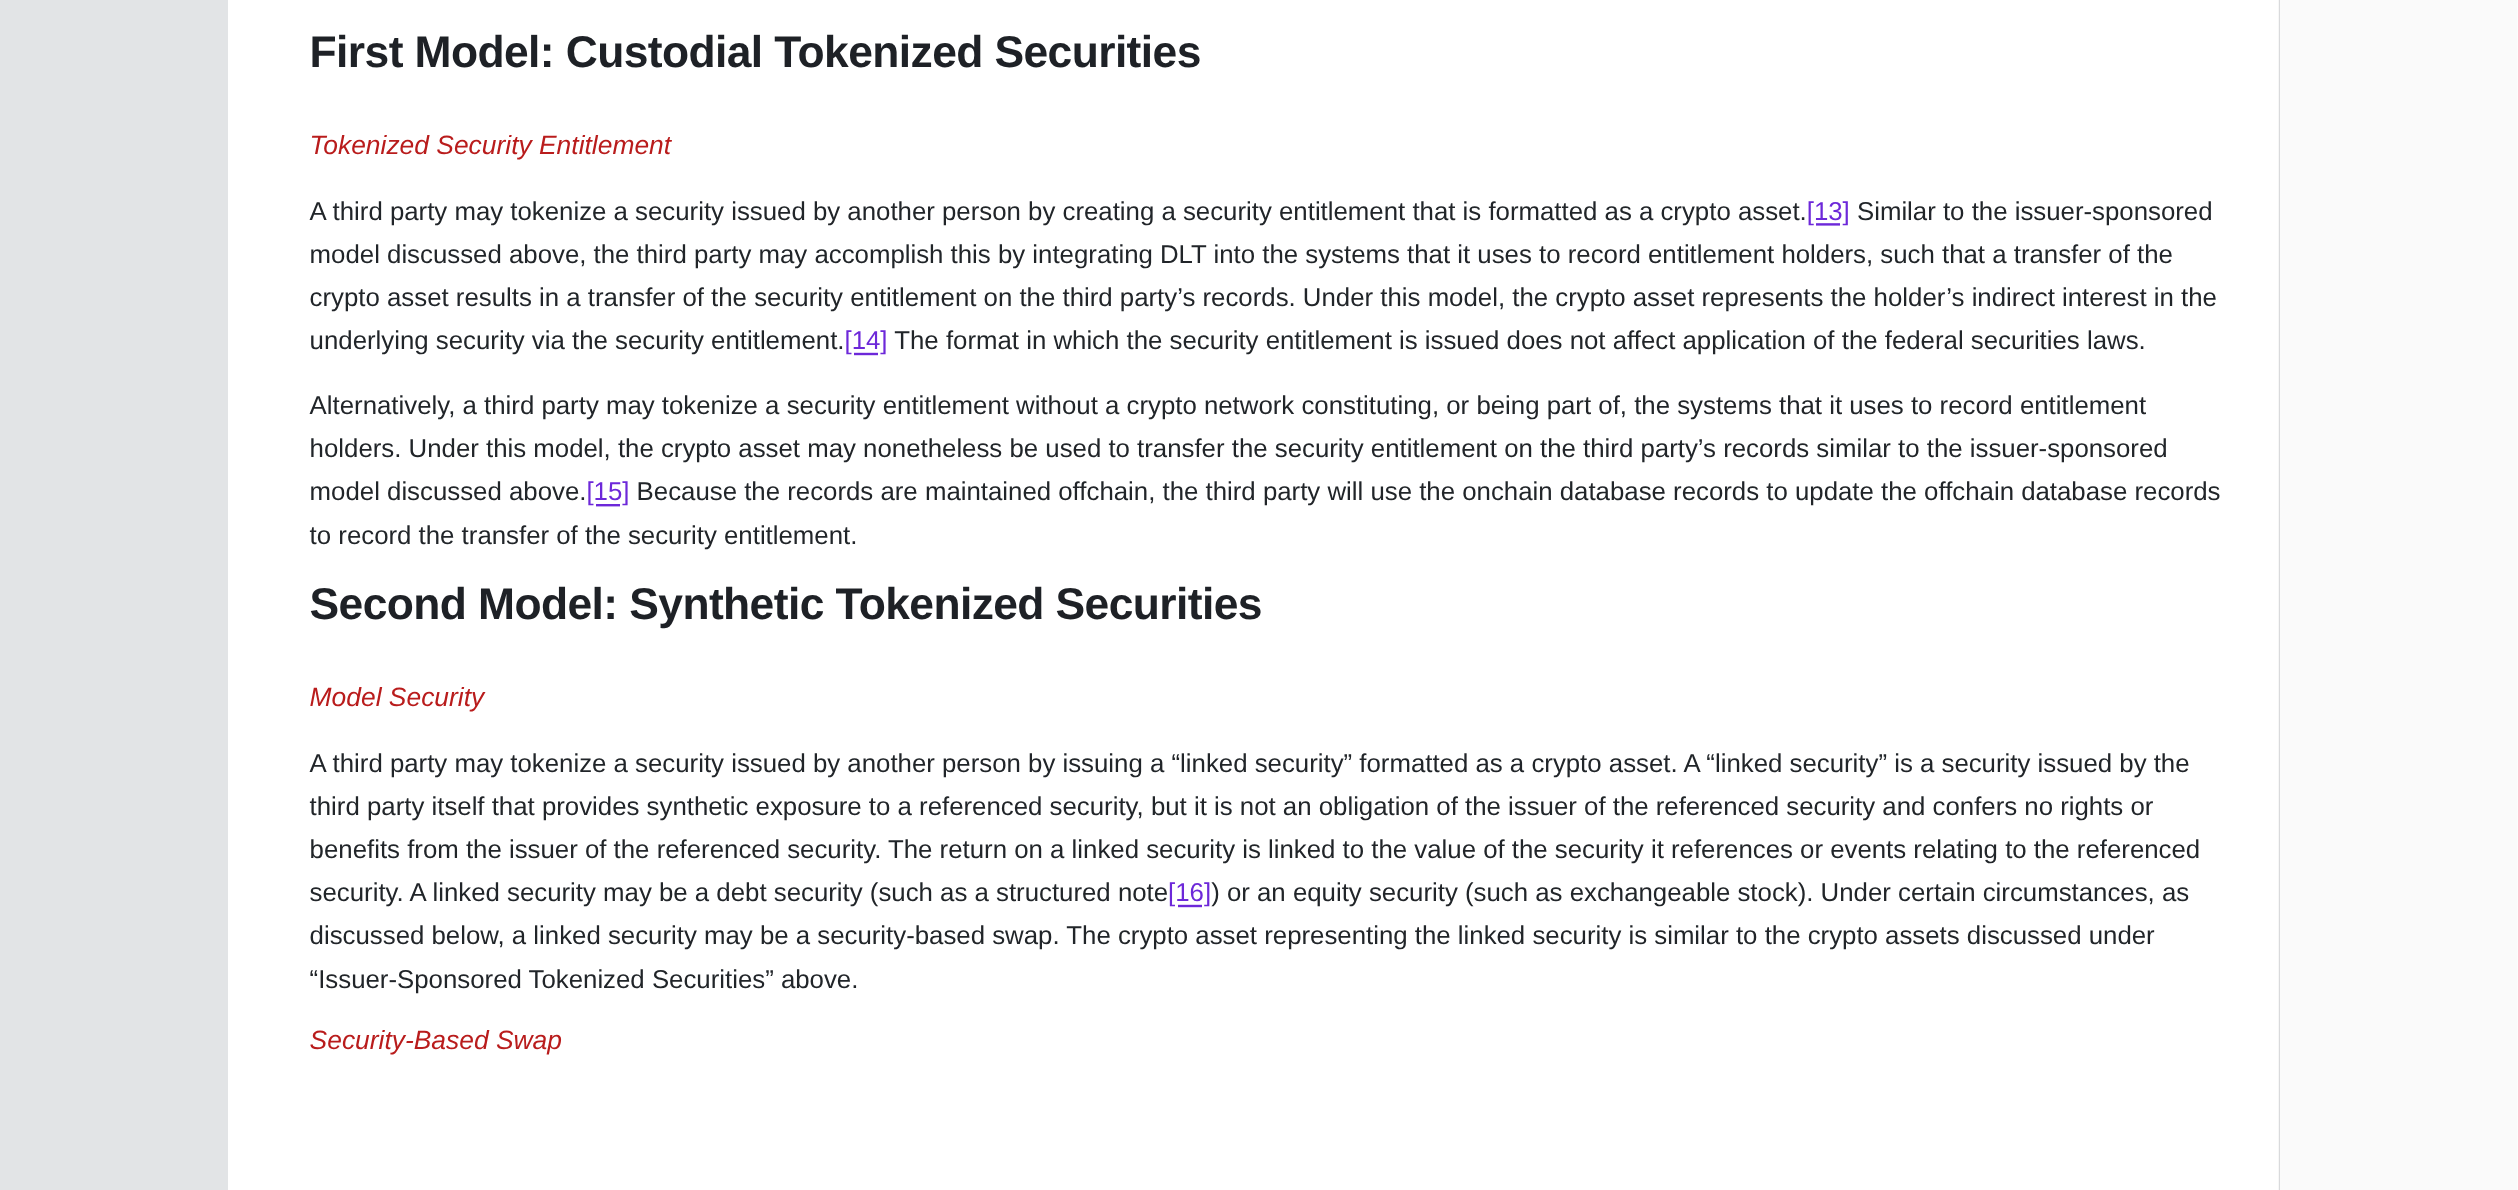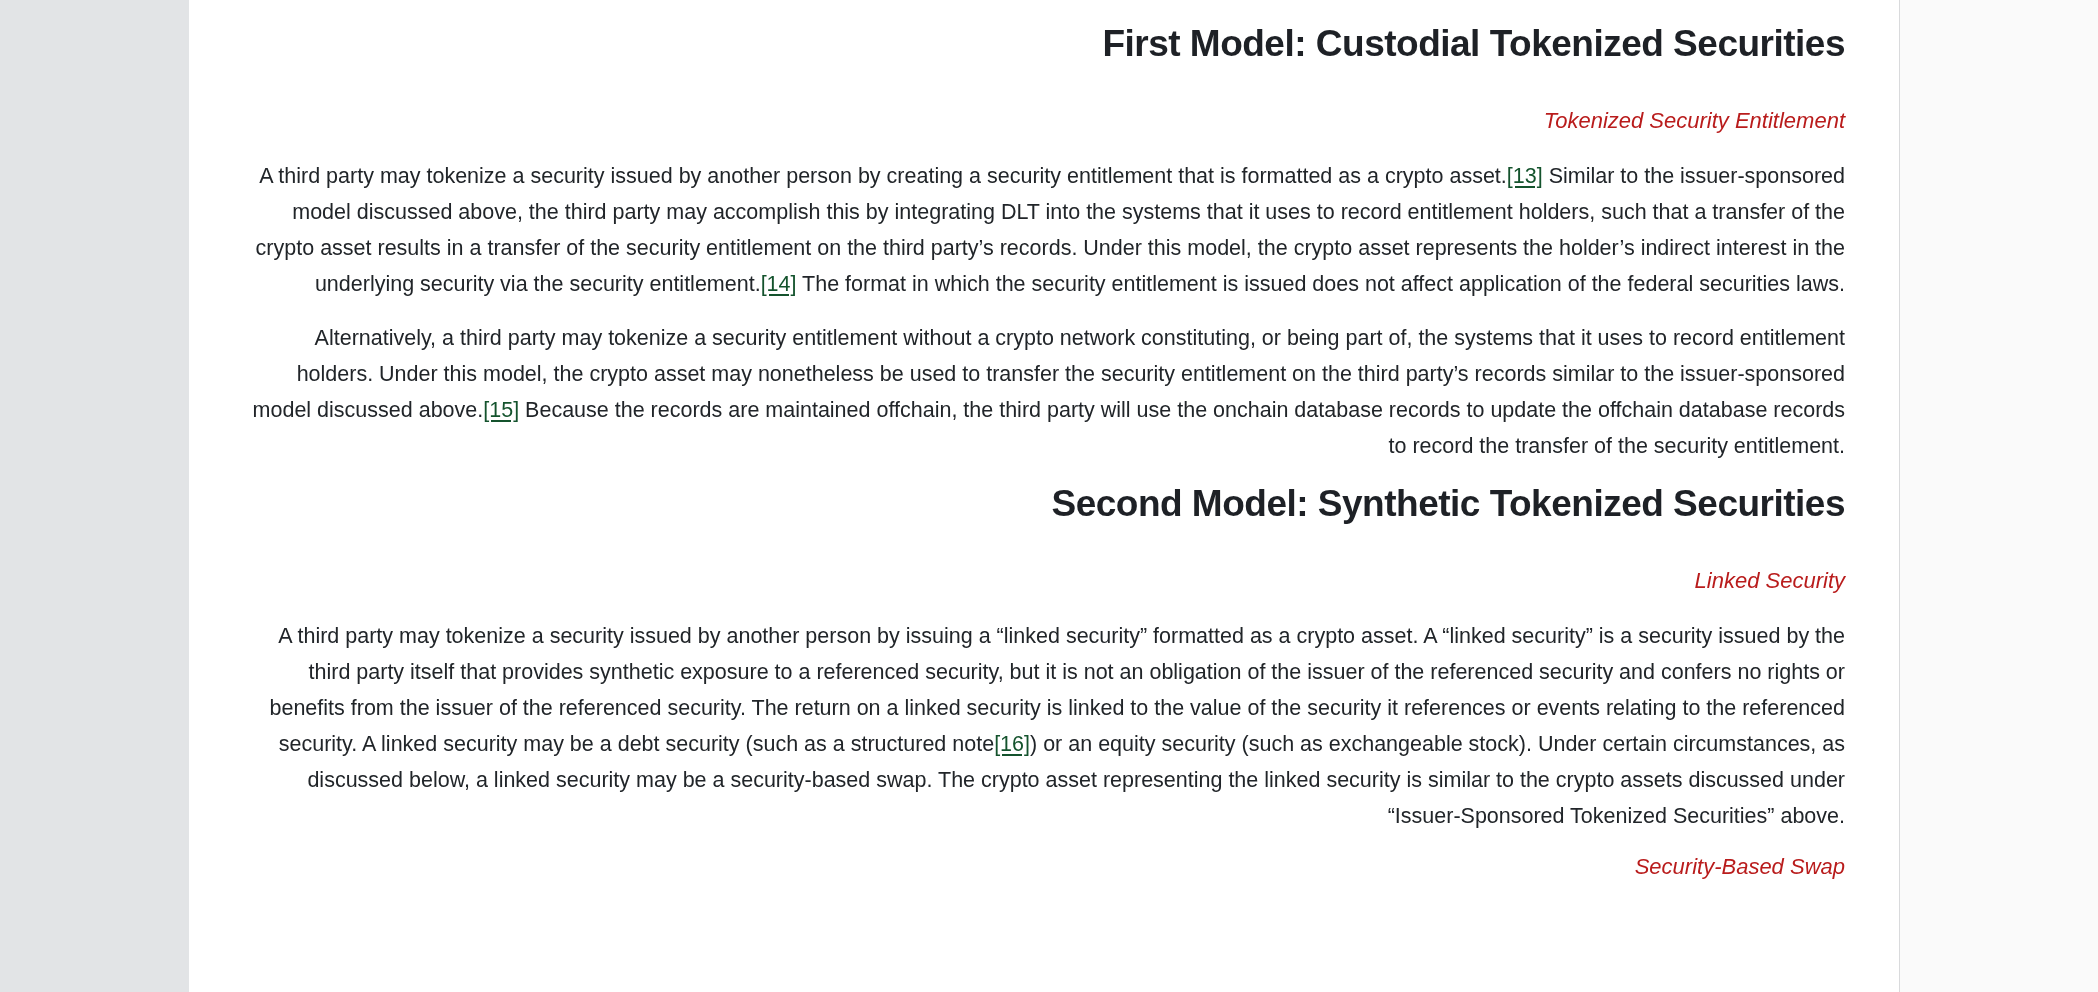--- a/index.html
+++ b/index.html
@@ -17,25 +17,24 @@
     background: #e2e4e6;
   }
   .right-panel {
     position: absolute; left: 1899px; top: 0;
     width: 199px; height: 992px;
     background: #fafafa;
     border-left: 1px solid #d9dadc;
     box-sizing: border-box;
   }
   .article-pane {
-    position: absolute; left: 189px; top: 0;
+    position: absolute; left: 202px; top: 0;
     width: 1709px; height: 992px;
     background: #ffffff;
     overflow: hidden;
-    text-align: right;
   }
   .article-inner {
     padding: 22px 0 0 56px;
     width: 1600px;
   }
   h2.section-heading {
     font-size: 37px;
     line-height: 44px;
     font-weight: 700;
     letter-spacing: -0.5px;
@@ -50,21 +49,21 @@
     margin: 0 0 22px 0;
     color: #b91c1c;
   }
   p.body-para {
     font-size: 21.5px;
     line-height: 36px;
     margin: 0 0 18px 0;
     color: #212529;
   }
   a.footnote-link {
-    color: #14532d;
+    color: #6d28d9;
     text-decoration: underline;
     text-underline-offset: 3px;
     cursor: pointer;
   }
 </style>
 </head>
 <body>
 
 <div class="left-strip"></div>
 
@@ -74,21 +73,21 @@
     <h2 class="section-heading">First Model: Custodial Tokenized Securities</h2>
 
     <p class="subhead">Tokenized Security Entitlement</p>
 
     <p class="body-para"><span>A third party may tokenize a security issued by another person by creating a security entitlement that is formatted as a crypto asset.</span><a class="footnote-link">[13]</a><span> Similar to the issuer-sponsored model discussed above, the third party may accomplish this by integrating DLT into the systems that it uses to record entitlement holders, such that a transfer of the crypto asset results in a transfer of the security entitlement on the third party’s records. Under this model, the crypto asset represents the holder’s indirect interest in the underlying security via the security entitlement.</span><a class="footnote-link">[14]</a><span> The format in which the security entitlement is issued does not affect application of the federal securities laws.</span></p>
 
     <p class="body-para"><span>Alternatively, a third party may tokenize a security entitlement without a crypto network constituting, or being part of, the systems that it uses to record entitlement holders. Under this model, the crypto asset may nonetheless be used to transfer the security entitlement on the third party’s records similar to the issuer-sponsored model discussed above.</span><a class="footnote-link">[15]</a><span> Because the records are maintained offchain, the third party will use the onchain database records to update the offchain database records to record the transfer of the security entitlement.</span></p>
 
     <h2 class="section-heading mt-lg">Second Model: Synthetic Tokenized Securities</h2>
 
-    <p class="subhead">Linked Security</p>
+    <p class="subhead">Model Security</p>
 
     <p class="body-para"><span>A third party may tokenize a security issued by another person by issuing a “linked security” formatted as a crypto asset. A “linked security” is a security issued by the third party itself that provides synthetic exposure to a referenced security, but it is not an obligation of the issuer of the referenced security and confers no rights or benefits from the issuer of the referenced security. The return on a linked security is linked to the value of the security it references or events relating to the referenced security. A linked security may be a debt security (such as a structured note</span><a class="footnote-link">[16]</a><span>) or an equity security (such as exchangeable stock). Under certain circumstances, as discussed below, a linked security may be a security-based swap. The crypto asset representing the linked security is similar to the crypto assets discussed under “Issuer-Sponsored Tokenized Securities” above.</span></p>
 
     <p class="subhead">Security-Based Swap</p>
 
   </div>
 </div>
 
 <div class="right-panel"></div>
 

